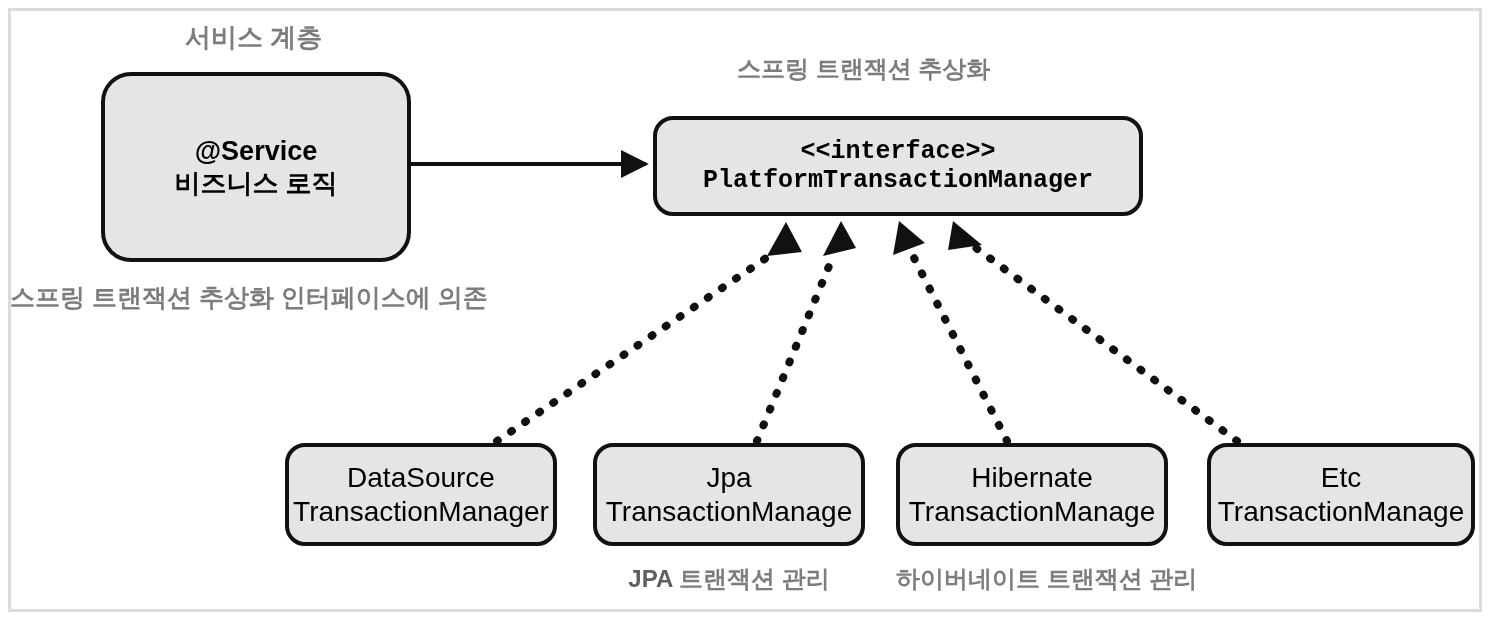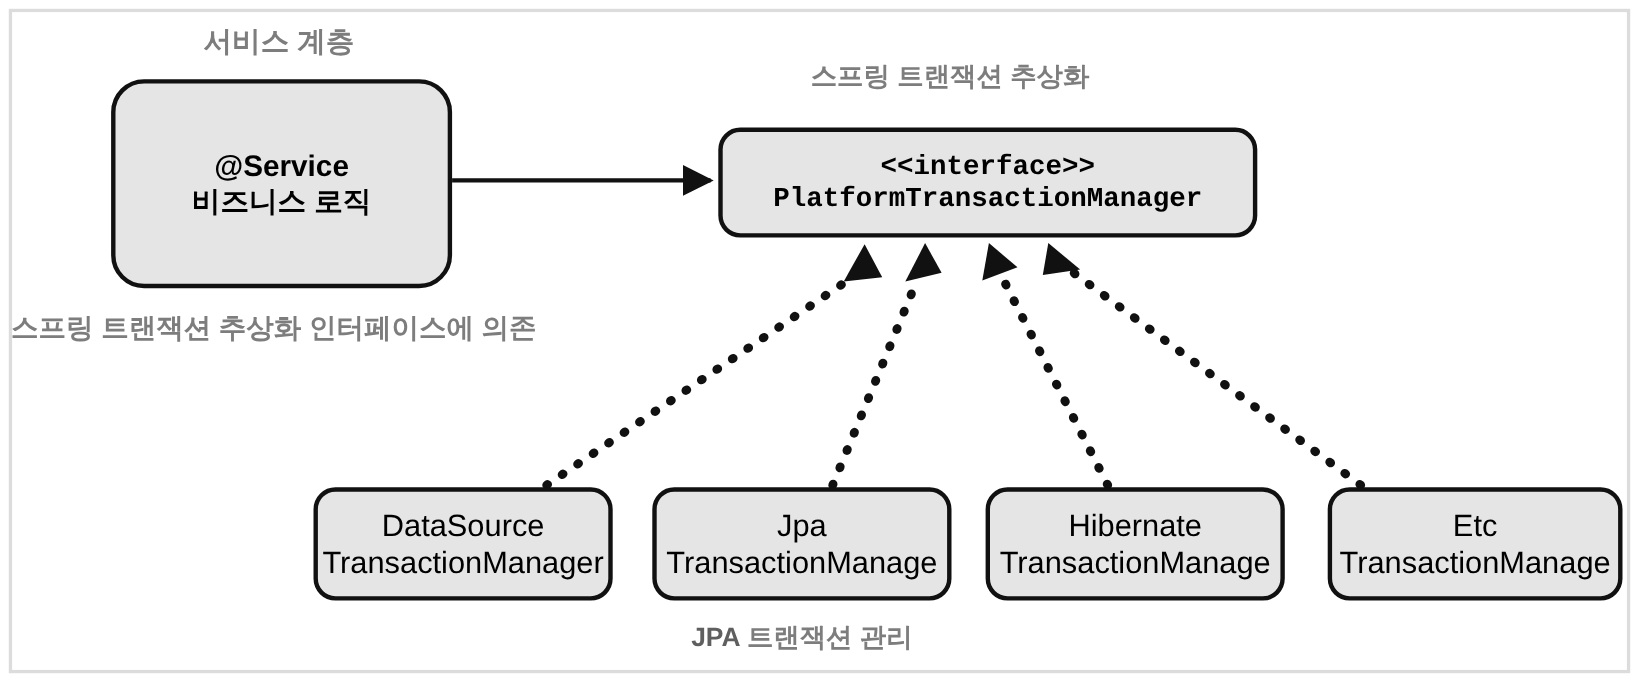--- a/index.html
+++ b/index.html
@@ -209,15 +209,18 @@
   <div class="node leaf" id="node-etc">
     <span class="node-line">Etc</span>
     <span class="node-line">TransactionManage</span>
   </div>
 
 
   <div class="caption leaf-caption" id="cap-jpa">
     <span class="strong">JPA</span><span> 트랜잭션 관리</span>
   </div>
 
+  <div class="caption leaf-caption" id="cap-hib">
+    <span class="strong"></span><span>하이버네이트 트랜잭션 관리</span>
+  </div>
 
 
 </div>
 
 </body></html>

